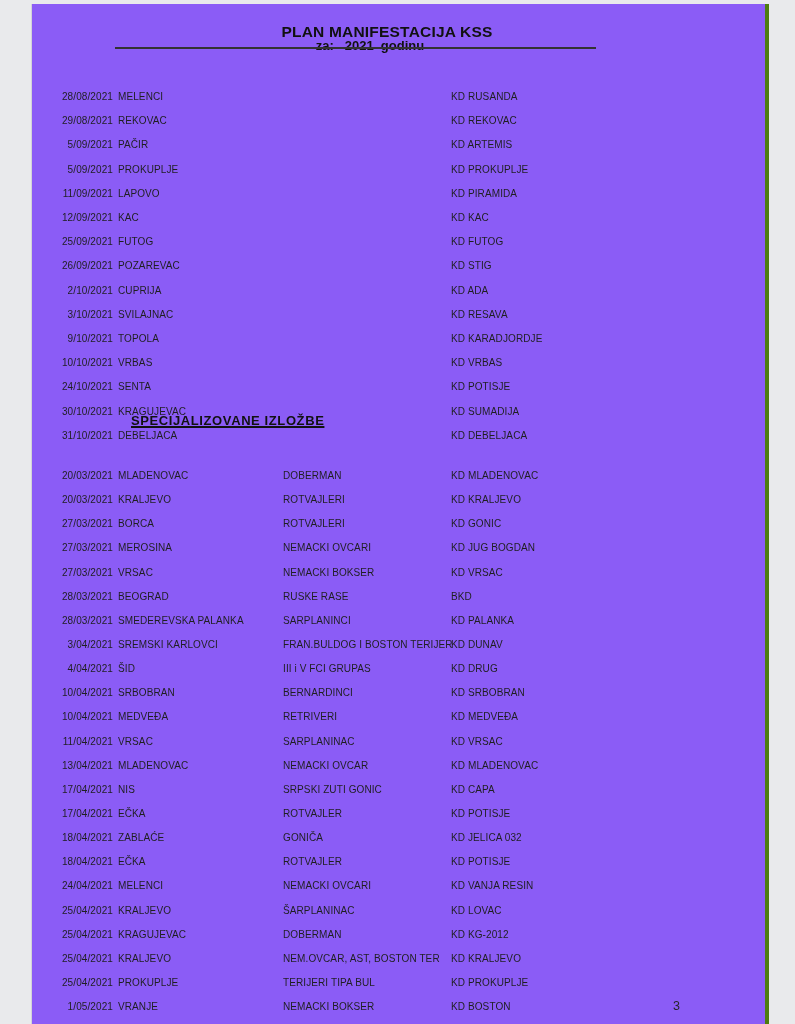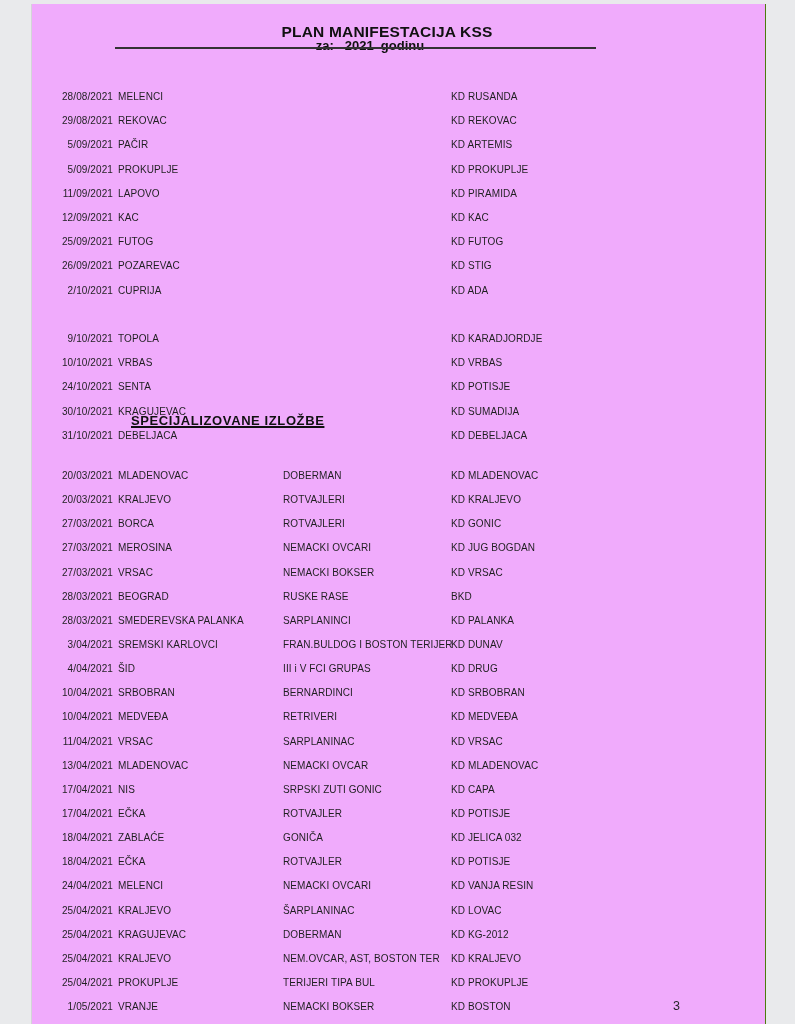--- a/index.html
+++ b/index.html
@@ -14,23 +14,23 @@
     height: 1024px;
     background: #e9eaec;
     overflow: hidden;
   }
   .page {
     position: absolute;
     left: 31px;
     top: 4px;
     width: 733px;
     height: 1020px;
-    background: #f0abfc;
+    background: #8b5cf6;
     border-left: 1px solid #d3d4d7;
-    border-right: 1px solid #4d7c0f;
+    border-right: 4px solid #4d7c0f;
   }
   .doc-title {
     position: absolute;
     top: 19px;
     left: 355px;
     transform: translateX(-50%);
     font-size: 15.5px;
     font-weight: bold;
     letter-spacing: 0.2px;
     color: #111;
@@ -152,20 +152,25 @@
         <div class="row" style="top: 218.4px; padding-left: 28px;">
           <span class="cell date">26/09/2021</span>
           <span class="cell city">POZAREVAC</span>
           <span class="cell club">KD STIG</span>
         </div>
         <div class="row" style="top: 242.6px;">
           <span class="cell date">2/10/2021</span>
           <span class="cell city">CUPRIJA</span>
           <span class="cell club">KD ADA</span>
         </div>
+        <div class="row" style="top: 266.8px;">
+          <span class="cell date">3/10/2021</span>
+          <span class="cell city">SVILAJNAC</span>
+          <span class="cell club">KD RESAVA</span>
+        </div>
         <div class="row" style="top: 291px;">
           <span class="cell date">9/10/2021</span>
           <span class="cell city">TOPOLA</span>
           <span class="cell club">KD KARADJORDJE</span>
         </div>
         <div class="row" style="top: 315.2px;">
           <span class="cell date">10/10/2021</span>
           <span class="cell city">VRBAS</span>
           <span class="cell club">KD VRBAS</span>
         </div>

